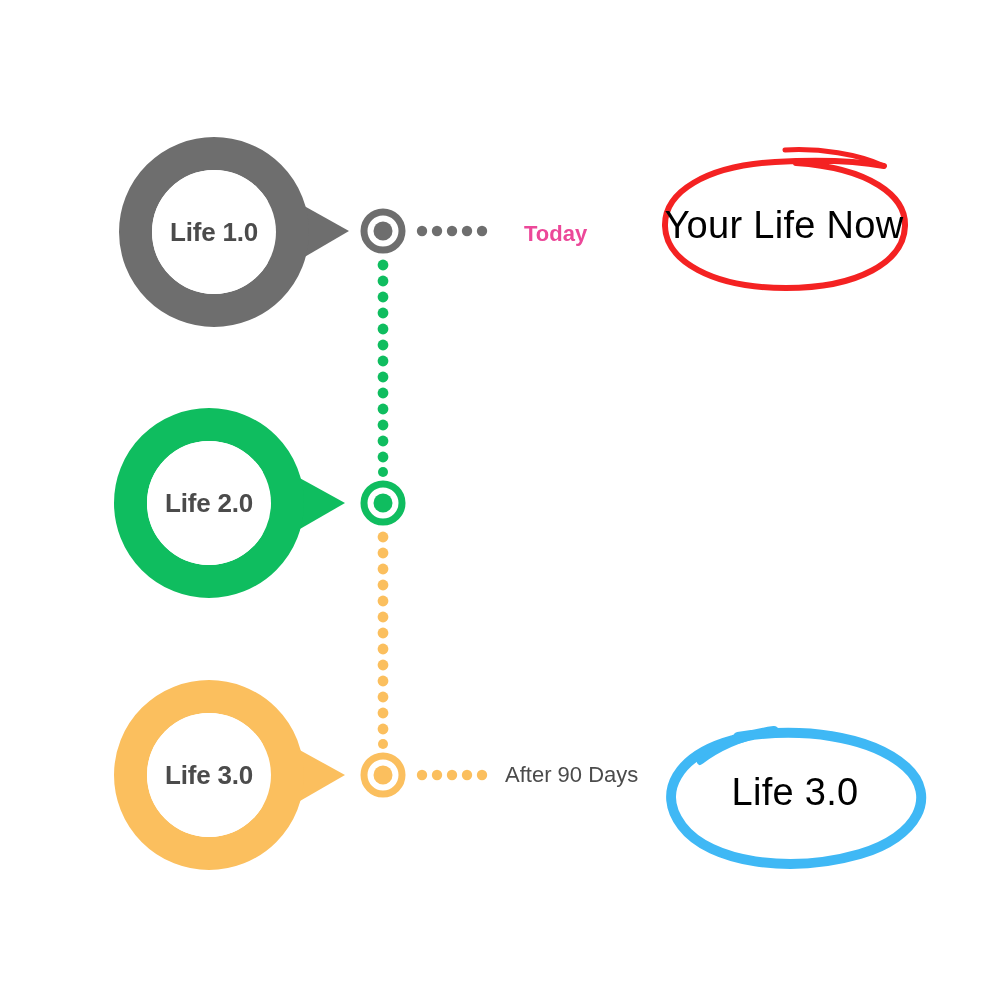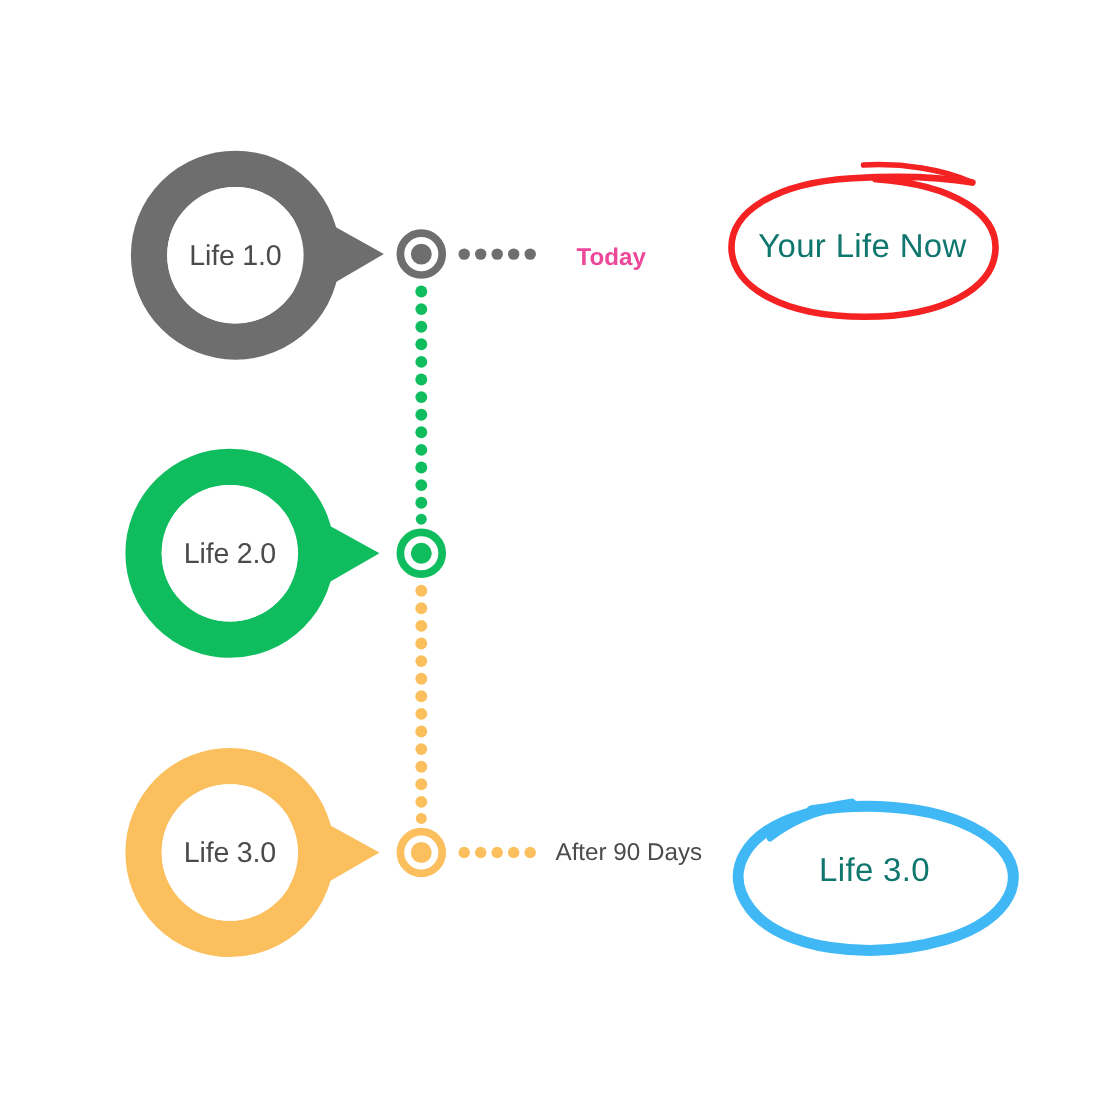--- a/index.html
+++ b/index.html
@@ -18,42 +18,42 @@
   #canvas svg.layer {
     position: absolute;
     left: 0;
     top: 0;
     width: 1000px;
     height: 1000px;
   }
   .stage-label {
     position: absolute;
     font-family: "Liberation Sans", sans-serif;
-    font-weight: normal;
+    font-weight: bold;
     font-size: 26px;
     color: #4b4b4b;
     letter-spacing: -0.2px;
     white-space: nowrap;
     text-align: left;
     transform: translate(-50%, -50%);
   }
   .axis-label {
     position: absolute;
     font-family: "Liberation Sans", sans-serif;
     font-size: 22px;
     white-space: nowrap;
     transform: translate(0, -50%);
   }
   .axis-label.today { color: #ec4899; font-weight: bold; }
   .axis-label.after { color: #4b4b4b; text-align: right; }
   .annot-label {
     position: absolute;
     font-family: "Liberation Sans", sans-serif;
-    font-size: 30px;
-    color: #0f766e;
+    font-size: 38px;
+    color: #000000;
     white-space: nowrap;
     transform: translate(-50%, -50%);
     letter-spacing: 0.3px;
   }
 </style>
 </head>
 <body>
 
 <div id="canvas">
 

